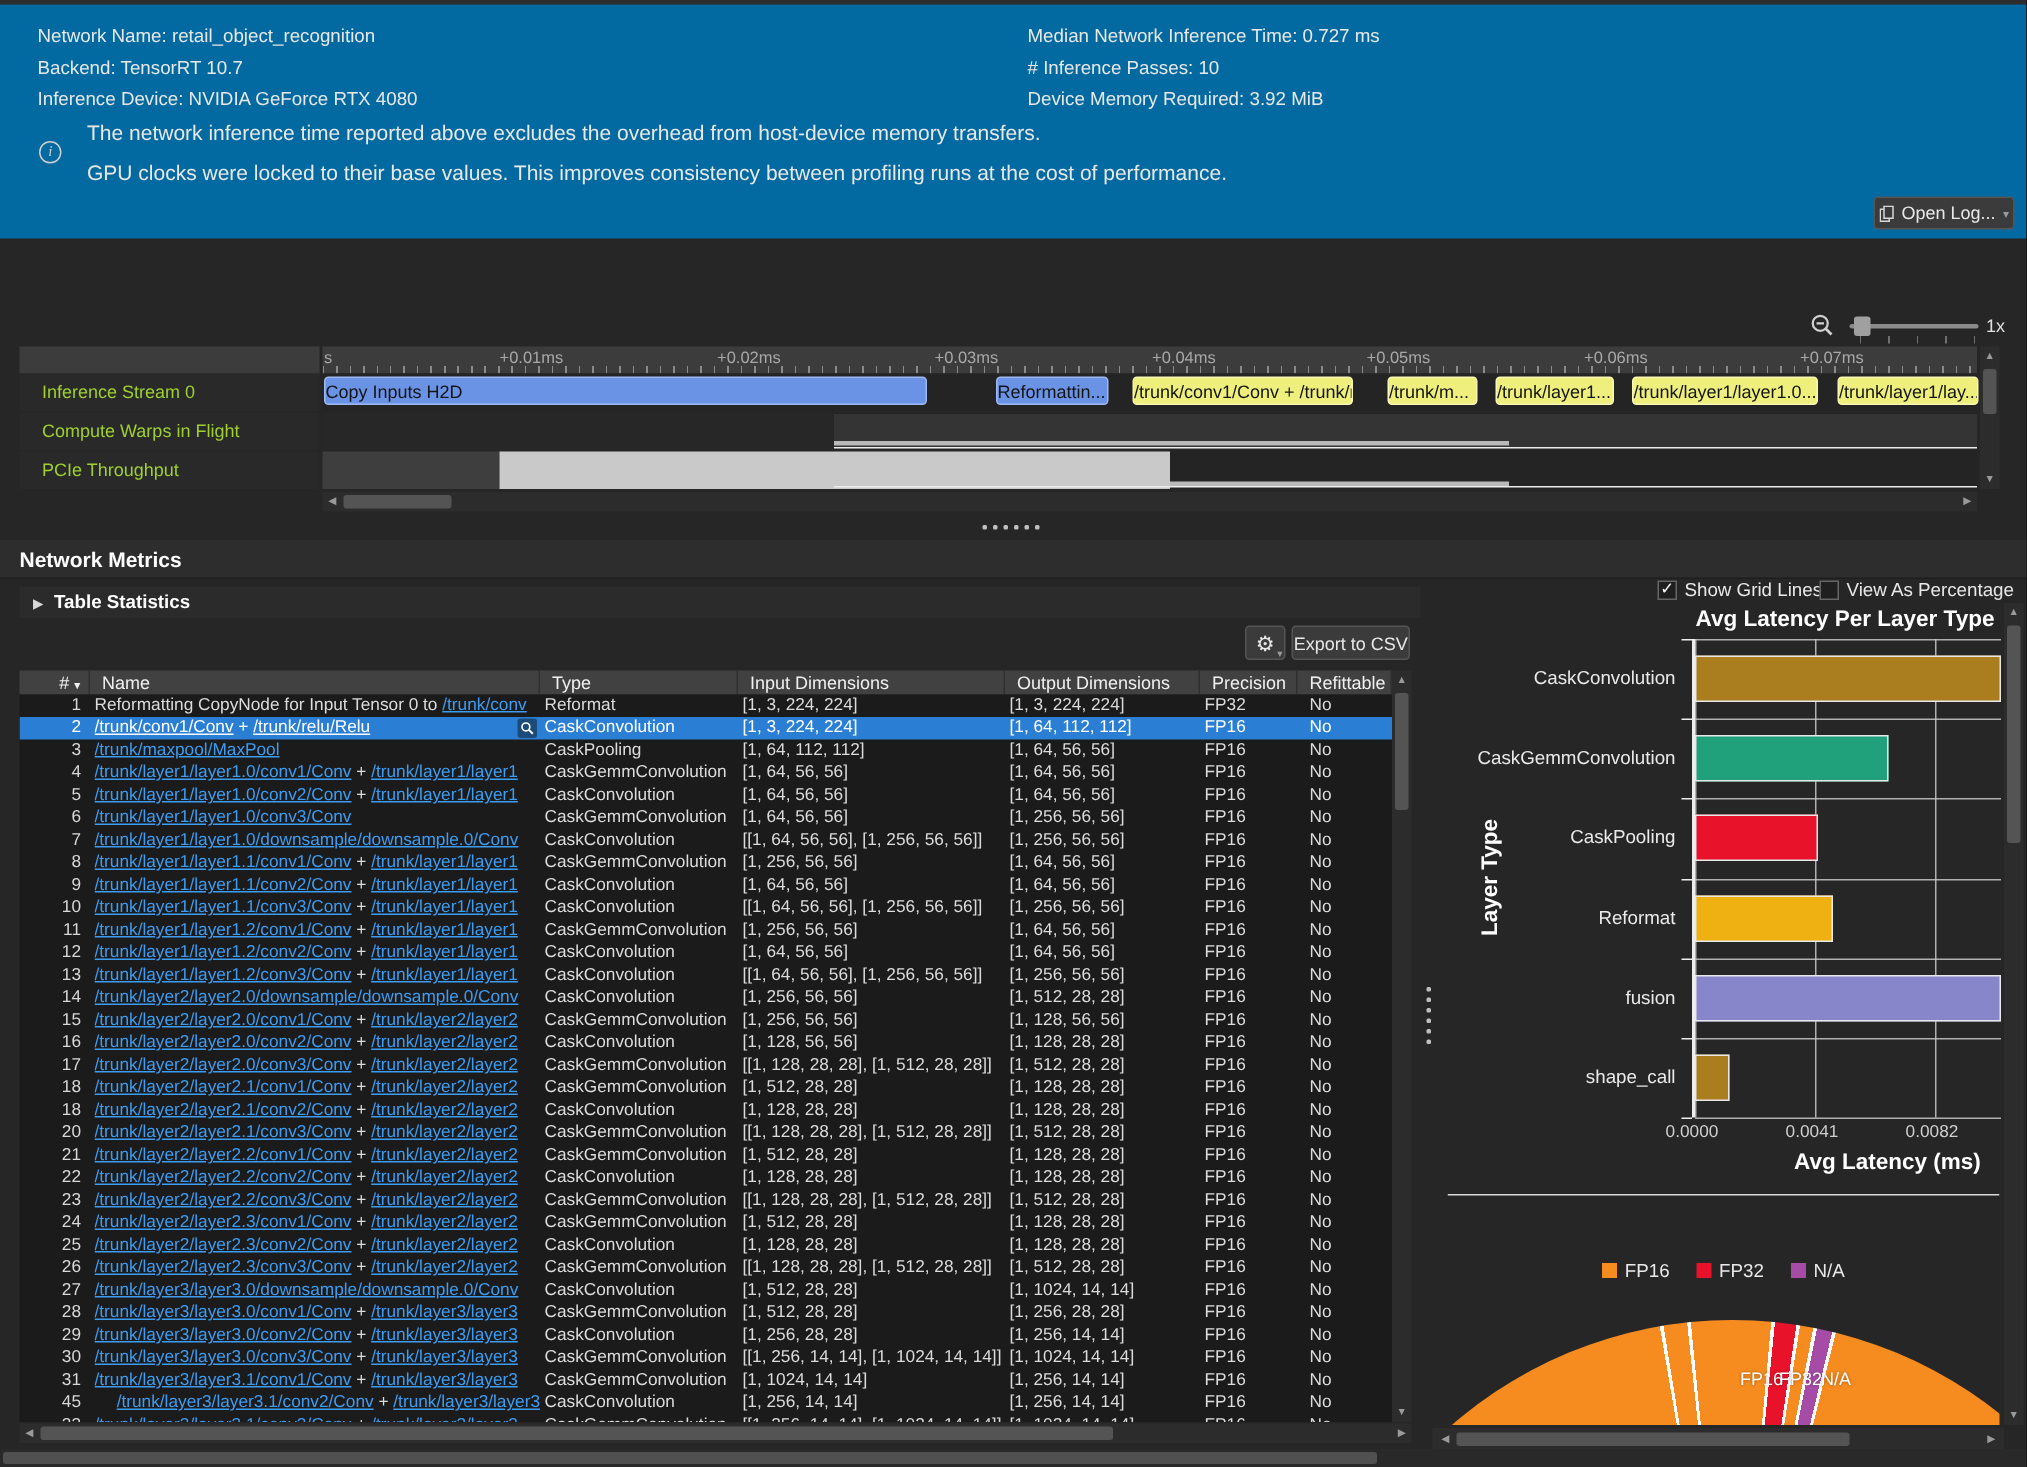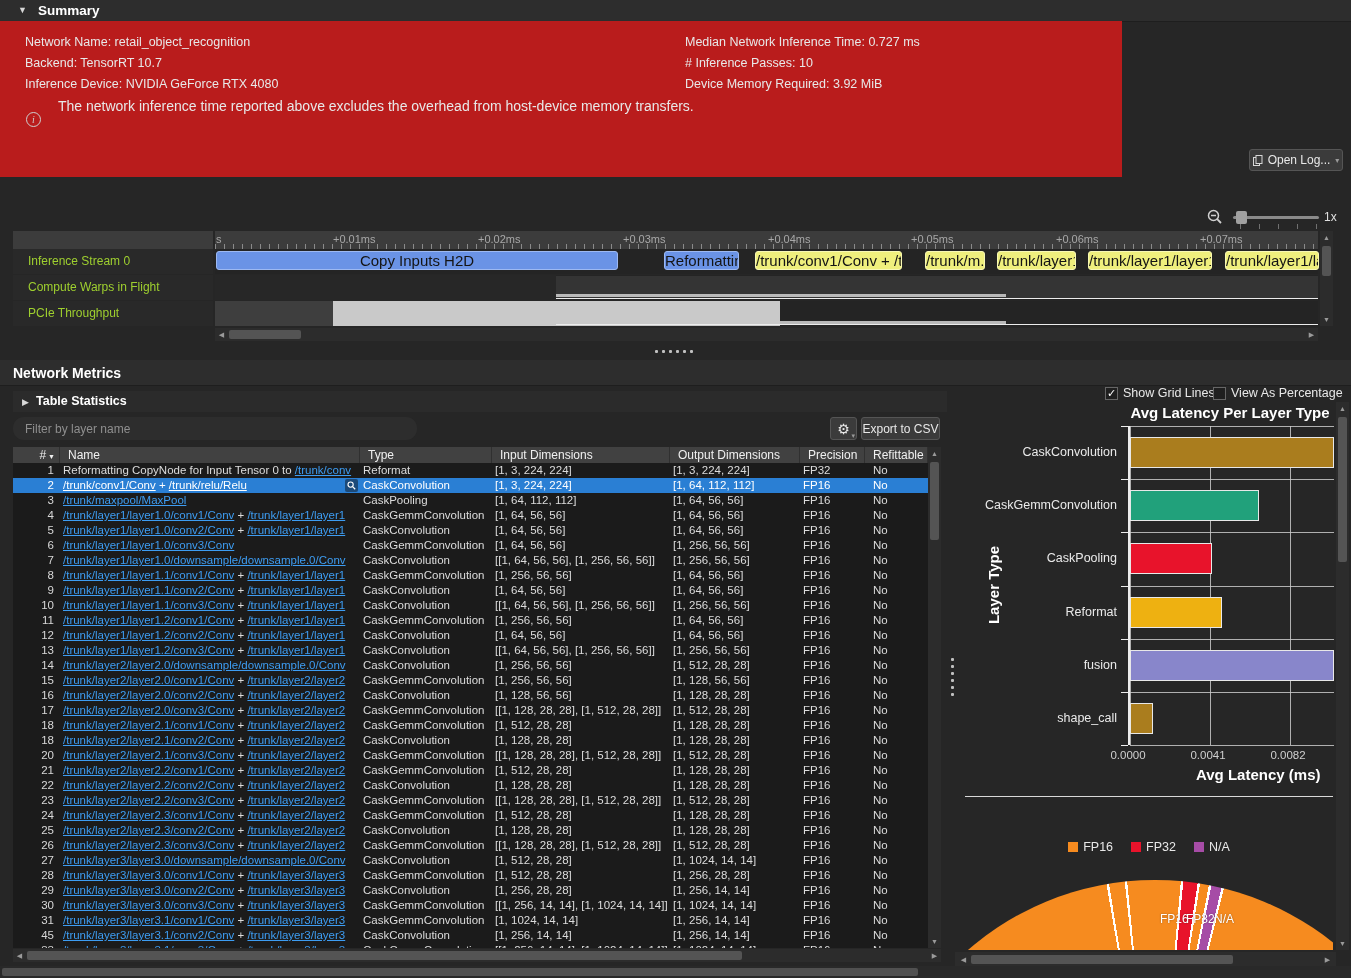--- a/index.html
+++ b/index.html
@@ -16,21 +16,21 @@
   .btn{position:absolute;background:#3b3b3b;border:1px solid #555;border-radius:3px;color:#e8e8e8;
         font-size:12px;display:flex;align-items:center;justify-content:center;gap:5px;box-sizing:border-box;white-space:nowrap;}
   .ruler{position:absolute;background:#3c3c3c;overflow:hidden;}
   .ruler-ticks{position:absolute;left:0;right:0;bottom:0;height:5px;
         background:repeating-linear-gradient(90deg,#8a8a8a 0 1px,transparent 1px 9px);}
   .rlabel{position:absolute;top:2px;font-size:11px;color:#a8a8a8;white-space:nowrap;}
   .track-label-row{position:absolute;left:13px;width:200px;height:25px;background:#292929;
         color:#9fd02f;font-size:12px;line-height:25px;padding-left:15px;box-sizing:border-box;white-space:nowrap;}
   .track-row{position:absolute;left:215px;width:1103px;height:25px;background:#242424;}
   .evt{position:absolute;top:2px;height:19px;border-radius:3px;box-sizing:border-box;
-        font-size:15px;color:#141414;text-align:center;line-height:18px;overflow:hidden;white-space:nowrap;}
+        font-size:12px;color:#141414;text-align:left;line-height:18px;overflow:hidden;white-space:nowrap;}
   .evt.memcpy{background:#6a93e6;border:1px solid #9db9f2;}
   .evt.kernel{background:#efef7d;border:1px solid #f8f8b4;}
   .sb{position:absolute;background:#2c2c2c;}
   .sb-btn{position:absolute;width:13px;height:13px;color:#9a9a9a;font-size:7px;text-align:center;line-height:13px;}
   .sb-handle{position:absolute;background:#545454;border-radius:2px;}
   .dots-h span,.dots-v span{display:block;width:3px;height:3px;background:#c0c0c0;border-radius:1px;}
   .dots-h{display:flex;gap:4px;}
   .dots-v{display:flex;flex-direction:column;gap:4px;}
   .filter-input{position:absolute;background:#2d2d2d;border:none;border-radius:11px;color:#ddd;
         font-size:12px;padding:0 12px;box-sizing:border-box;font-family:"Liberation Sans",sans-serif;outline:none;}
@@ -70,29 +70,30 @@
 </style>
 </head>
 <body>
 
 <div class="root">
 
   <div class="band" style="top:0;height:21px;">
     <span class="tri" style="left:18px;top:5px;">▼</span>
     <span class="band-title" style="left:38px;top:3px;">Summary</span>
   </div>
-  <div class="abs" style="top:21px;left:0;width:1122px;height:156px;background:#b91c1c;">
+  <div class="abs" style="top:3px;left:0;width:1351px;height:156px;background:#0369a1;">
     <div class="field" style="left:25px;top:14px;">Network Name: retail_object_recognition</div>
     <div class="field" style="left:25px;top:35px;">Backend: TensorRT 10.7</div>
     <div class="field" style="left:25px;top:56px;">Inference Device: NVIDIA GeForce RTX 4080</div>
     <div class="field" style="left:685px;top:14px;">Median Network Inference Time: 0.727 ms</div>
     <div class="field" style="left:685px;top:35px;"># Inference Passes: 10</div>
     <div class="field" style="left:685px;top:56px;">Device Memory Required: 3.92 MiB</div>
     <div class="info-circle" style="left:26px;top:91px;">i</div>
     <div class="note" style="left:58px;top:77px;">The network inference time reported above excludes the overhead from host-device memory transfers.</div>
+    <div class="note" style="left:58px;top:104px;">GPU clocks were locked to their base values. This improves consistency between profiling runs at the cost of performance.</div>
     <div class="btn" style="left:1249px;top:128px;width:94px;height:22px;">
       <span>
         <svg width="10" height="11" viewBox="0 0 10 11">
             <rect x="0.5" y="2.5" width="6" height="8" fill="none" stroke="#d8d8d8"></rect>
             <rect x="3" y="0.5" width="6" height="8" fill="#3b3b3b" stroke="#d8d8d8"></rect>
           </svg>
       </span>
       <span>Open Log...</span>
       <span style="color:#9a9a9a;font-size:8px;">▾</span>
     </div>
@@ -173,21 +174,20 @@
 
   <div class="band" style="top:360px;height:25px;padding-left:36px;">
     <span class="band-title" style="left:13px;top:5px;font-size:14px;">Network Metrics</span>
   </div>
 
   <div class="abs" style="left:13px;top:391px;width:934px;height:21px;background:#2b2b2b;">
     <span class="tri" style="left:9px;top:6px;">▶</span>
     <span class="band-title" style="left:23px;top:3px;font-size:12.5px;">Table Statistics</span>
   </div>
 
-  <input class="filter-input" style="left: 13px; top: 417px; width: 404px; height: 23px;" placeholder="Filter by layer name">
   <div class="btn" style="left:830px;top:417px;width:27px;height:23px;">
     <span style="font-size:14px;">⚙</span>
     <span style="position:absolute;right:1px;bottom:-1px;font-size:7px;color:#9a9a9a;">▾</span>
   </div>
   <div class="btn" style="left:861px;top:417px;width:79px;height:23px;">
     <span>Export to CSV</span>
   </div>
 
   <div class="thead" style="left:13px;top:447px;width:915px;height:16px;" id="thead">
       <div class="th" style="left: 0px; width: 47px; text-align: right; padding-right: 4px;">#<span style="font-size: 7px;"> ▼</span></div>
@@ -478,21 +478,21 @@
         <div class="td td-num" style="left: 0px; width: 47px;">31</div>
         <div class="td" style="left: 50px; width: 297px;"><span class="lnk">/trunk/layer3/layer3.1/conv1/Conv</span><span> + </span><span class="lnk">/trunk/layer3/layer3</span></div>
         <div class="td" style="left: 350px; width: 129px;">CaskGemmConvolution</div>
         <div class="td" style="left: 482px; width: 175px;">[1, 1024, 14, 14]</div>
         <div class="td" style="left: 660px; width: 127px;">[1, 256, 14, 14]</div>
         <div class="td" style="left: 790px; width: 62px;">FP16</div>
         <div class="td" style="left: 860px; width: 55px;">No</div>
       </div>
       <div class="trow" style="top: 465px;">
         <div class="td td-num" style="left: 0px; width: 47px;">45</div>
-        <div class="td" style="left: 50px; width: 297px;"><span class="lnk">/trunk/layer3/layer3.1/conv2/Conv</span><span> + </span><span class="lnk">/trunk/layer3/layer3</span></div>
+        <div class="td" style="left: 50px; width: 297px; text-align: right;"><span class="lnk">/trunk/layer3/layer3.1/conv2/Conv</span><span> + </span><span class="lnk">/trunk/layer3/layer3</span></div>
         <div class="td" style="left: 350px; width: 129px;">CaskConvolution</div>
         <div class="td" style="left: 482px; width: 175px;">[1, 256, 14, 14]</div>
         <div class="td" style="left: 660px; width: 127px;">[1, 256, 14, 14]</div>
         <div class="td" style="left: 790px; width: 62px;">FP16</div>
         <div class="td" style="left: 860px; width: 55px;">No</div>
       </div>
       <div class="trow" style="top: 480px;">
         <div class="td td-num" style="left: 0px; width: 47px;">33</div>
         <div class="td" style="left: 50px; width: 297px;"><span class="lnk">/trunk/layer3/layer3.1/conv3/Conv</span><span> + </span><span class="lnk">/trunk/layer3/layer3</span></div>
         <div class="td" style="left: 350px; width: 129px;">CaskGemmConvolution</div>

